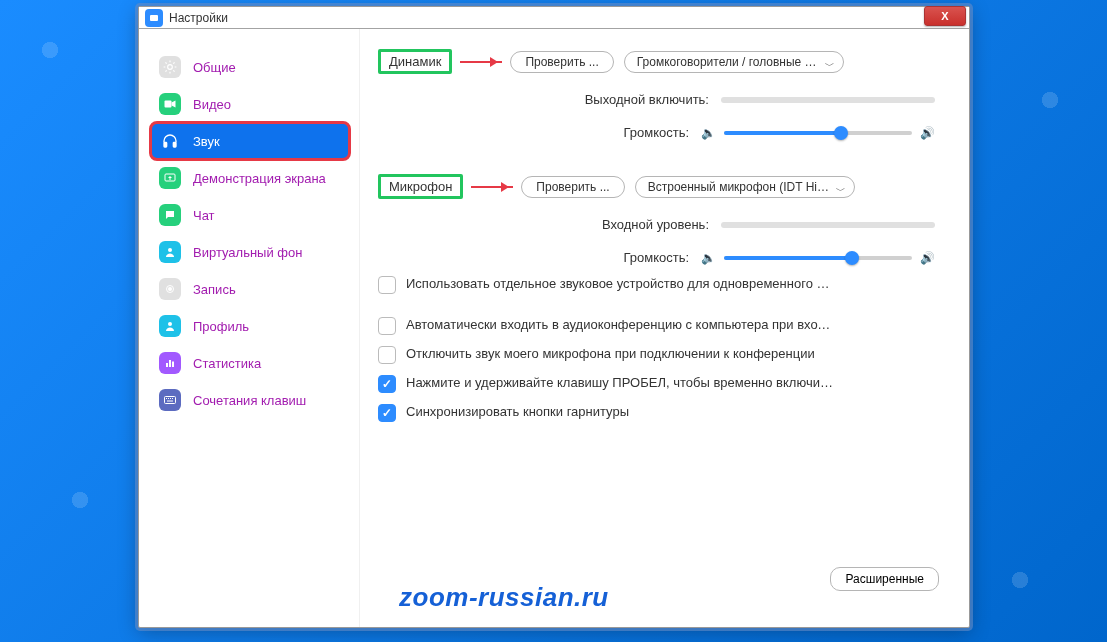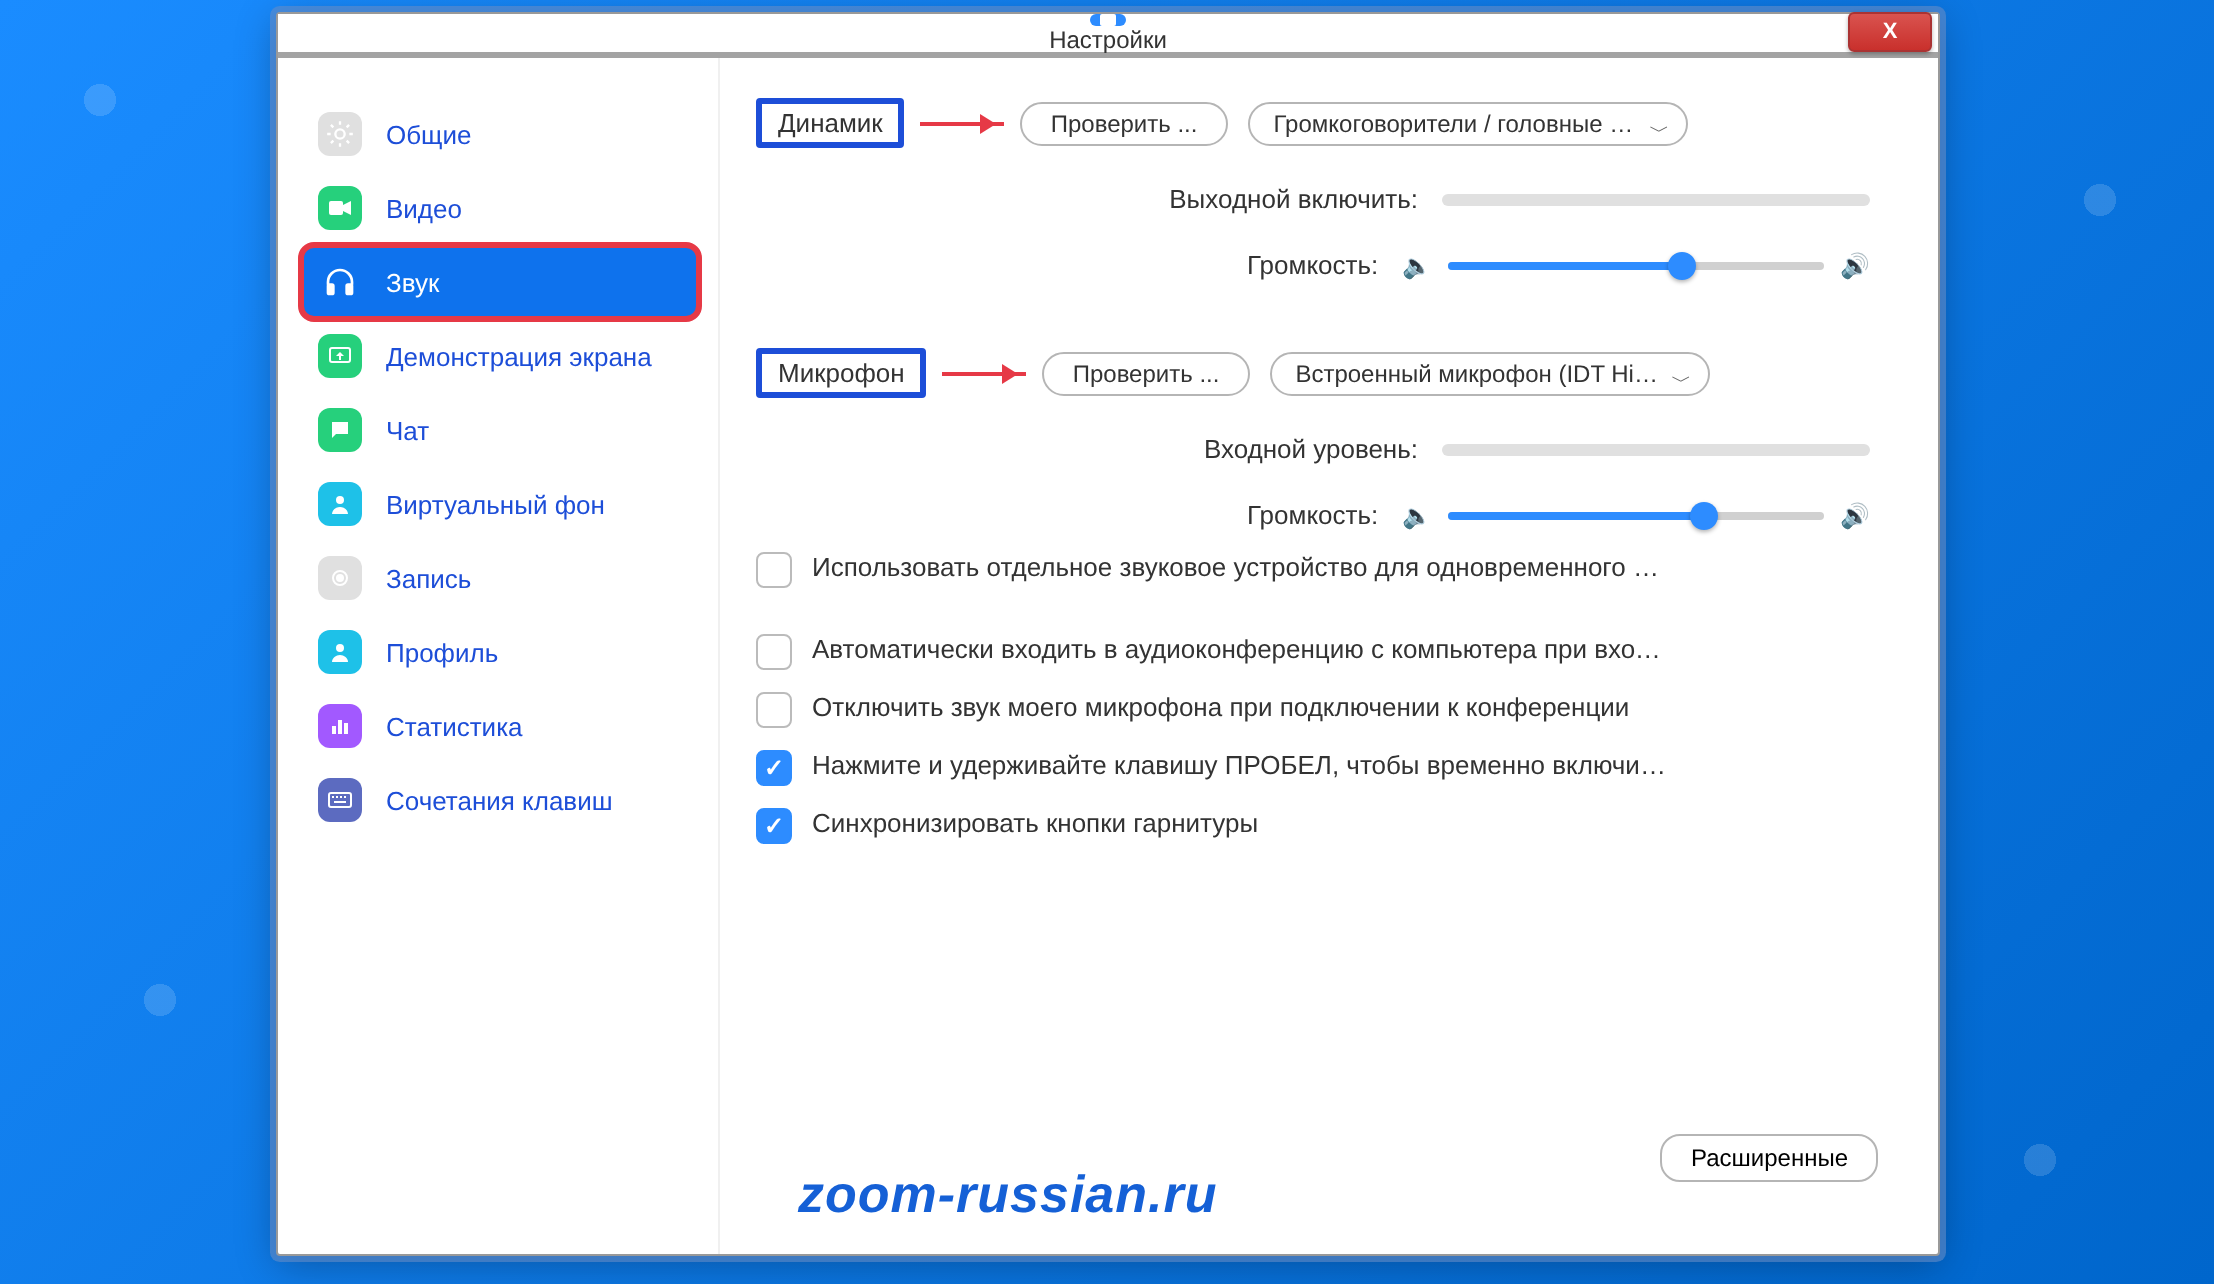--- a/index.html
+++ b/index.html
@@ -23,23 +23,22 @@
   width: 832px; height: 622px;
   background: #fff;
   border: 1px solid #999;
   border-radius: 2px;
   box-shadow: 0 0 0 3px rgba(100,140,200,0.6), 0 4px 20px rgba(0,0,0,0.3);
 }
 .titlebar {
   height: 22px;
   background: #fff;
   display: flex; align-items: center;
-  border-bottom: 3px solid #a3a3a3;
+  border-bottom: 1px solid #a3a3a3;
   position: relative;
-  flex-direction: column;
 }
 .titlebar .app-icon {
   width: 18px; height: 18px;
   background: #2D8CFF; border-radius: 4px;
   margin: 0 6px 0 6px;
   display:flex;align-items:center;justify-content:center;
 }
 .titlebar .app-icon::after { content:""; width:8px;height:6px;background:#fff;border-radius:1px; }
 .titlebar .title { font-size: 12px; color:#333; }
 .close-btn {
@@ -55,21 +54,21 @@
 .content {
   display:flex; height: calc(100% - 22px);
 }
 .sidebar {
   width: 220px; padding: 20px 0 0 12px;
 }
 .sidebar-item {
   display:flex; align-items:center;
   height:36px; padding: 0 8px;
   border-radius: 8px;
-  font-size:13px; color:#1d4ed8; cursor:pointer;
+  font-size:13px; color:#a21caf; cursor:pointer;
   margin-bottom: 1px;
   margin-right: 10px;
 }
 .sidebar-item.active {
   background:#0E72ED; color:#fff;
 }
 .sidebar-item.highlighted {
   outline: 3px solid #e63946;
   outline-offset: -1px;
   border-radius: 6px;
@@ -85,21 +84,21 @@
   flex:1; padding: 20px 34px 10px 18px;
   border-left: 1px solid #f0f0f0;
   font-size:13px; color:#333;
   overflow:hidden;
 }
 .section-row {
   display:flex; align-items:center;
   margin-bottom: 18px;
 }
 .section-label {
-  border: 3px solid #1d4ed8;
+  border: 3px solid #22c55e;
   padding: 2px 8px;
   font-size:13px; color:#333;
   background:#fff;
   border-radius:2px;
 }
 .arrow {
   width: 42px; height: 2px;
   background:#e63946; position:relative;
   margin: 0 8px;
 }

